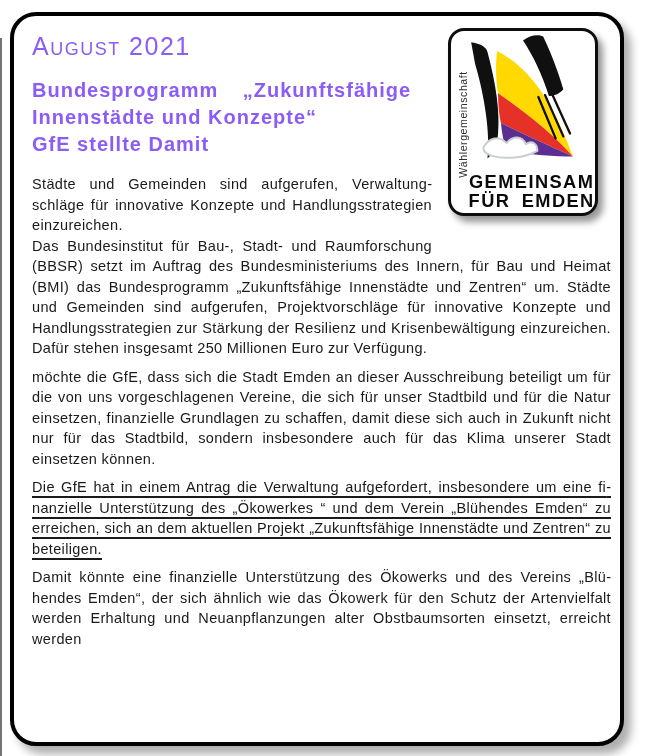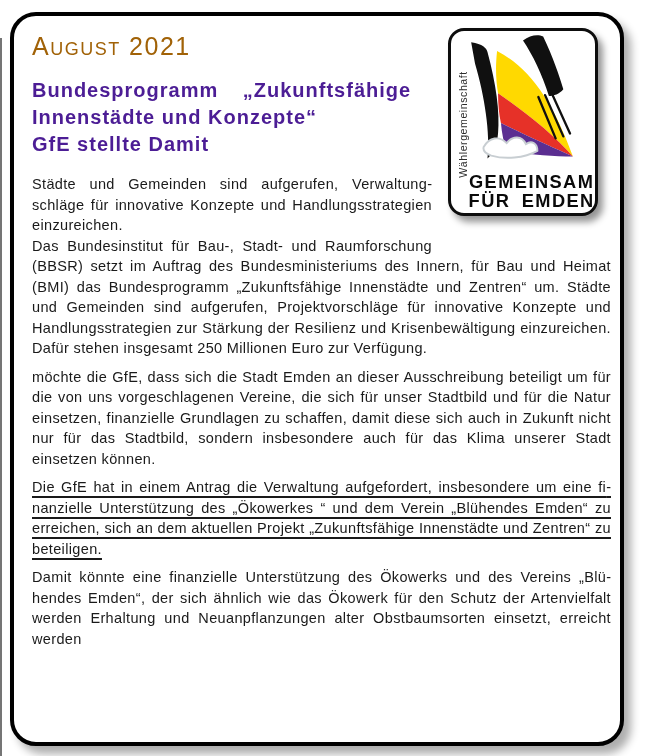--- a/index.html
+++ b/index.html
@@ -22,23 +22,23 @@
   .logo svg{display:block;width:100%;height:100%;}
   .logo .v-label{font-family:"Liberation Sans","DejaVu Sans",sans-serif;
         font-size:11px;letter-spacing:.6px;fill:#2b2b2b;}
   .logo .org{font-family:"Liberation Sans","DejaVu Sans",sans-serif;
         font-weight:700;font-size:19px;letter-spacing:1.5px;fill:#0a0a0a;
         text-anchor:middle;}
   .logo .org2{word-spacing:5px;}
 
   
   .date{font-variant:small-caps;font-weight:500;font-size:25px;
-        letter-spacing:1.5px;margin:0 0 16px 0;color:#a16207;}
+        letter-spacing:1.5px;margin:0 0 16px 0;color:#8b5cf6;}
   .title{margin:0 0 16px 0;font-size:20px;font-weight:700;line-height:27px;
-         letter-spacing:1px;color:#4c1d95;}
+         letter-spacing:1px;color:#8b5cf6;}
   .title .tl{display:block;}
   .title .tl0{word-spacing:18px;}
 
   
   p.body{margin:0;font-size:14.5px;line-height:20.5px;letter-spacing:.35px;
          text-align:justify;color:#1a1a1a;
          -webkit-hyphens:manual;hyphens:manual;}
   p.p-gap{margin-bottom:8px;}
   p.body:last-child{margin-bottom:0;}
   p.underlined{text-decoration:underline;text-decoration-thickness:1.8px;

